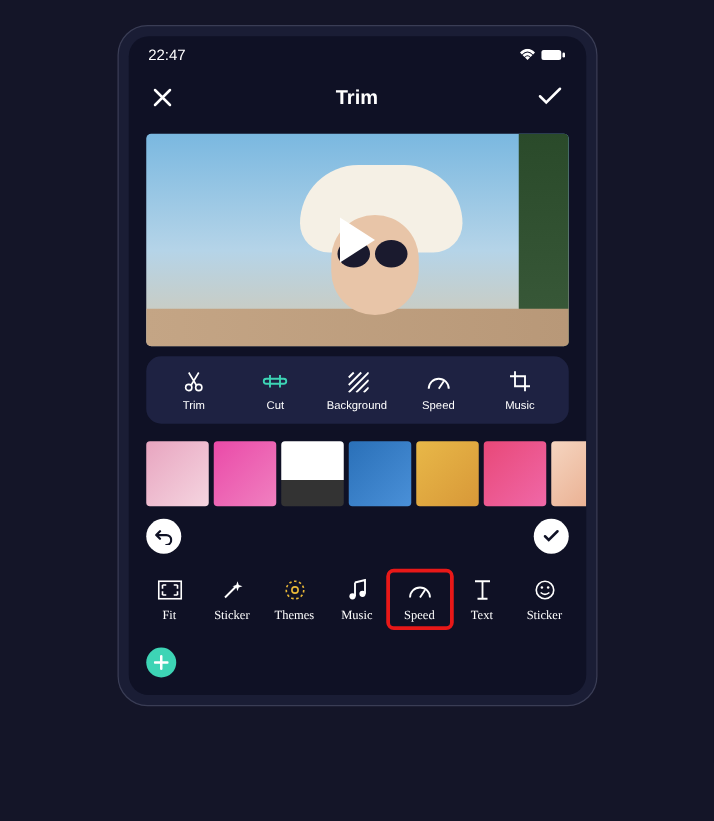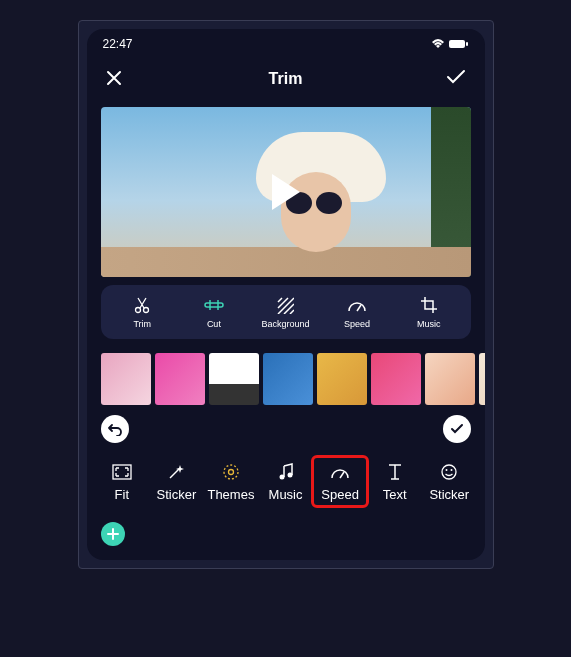--- a/index.html
+++ b/index.html
@@ -6,23 +6,23 @@
 body {
   background: #141528;
   font-family: -apple-system, Helvetica, Arial, sans-serif;
   display: flex;
   justify-content: center;
   align-items: flex-start;
   min-height: 657px;
   padding: 20px 0;
 }
 .tablet-frame {
-  width: 416px;
+  width: 384px;
   background: #1a1d35;
-  border-radius: 4px;
+  border-radius: 24px;
   padding: 8px;
   border: 1px solid #3a3d55;
 }
 .screen {
   background: #0f1125;
   border-radius: 16px;
   overflow: hidden;
 }
 .status-bar {
   display: flex;
@@ -101,21 +101,21 @@
 .th8 { background: linear-gradient(135deg,#f5e8d8,#e8d0b8); }
 .circle-row { display:flex; justify-content:space-between; padding: 4px 14px 8px; }
 .circ-btn { width: 28px; height: 28px; background:#fff; border-radius:50%; display:flex; align-items:center; justify-content:center; cursor:pointer; color:#0f1125; }
 .bottom-tools {
   display: flex;
   justify-content: space-around;
   padding: 6px 8px 10px;
 }
 .bt-item { text-align:center; color:#fff; cursor:pointer; flex:1; padding:4px 2px; border-radius:4px; position:relative; }
 .bt-item .ic { height:22px; display:flex; justify-content:center; align-items:center; margin-bottom:4px; }
-.bt-item .lbl { font-size:13px; }
+.bt-item .lbl { font-size:10px;font-family:Liberation Serif, serif; }
 .bt-item.themes .ic svg { color:#e8b838; }
 .bt-item.selected { outline: 3px solid #e81818; outline-offset: -1px; }
 .timeline-row { display:flex; align-items:center; padding: 6px 14px 14px; gap: 10px; }
 .add-btn { width: 24px; height:24px; background:#3dd4b5; border-radius:50%; display:flex; align-items:center; justify-content:center; cursor:pointer; color:#fff; font-weight:bold; }
 .tl-block { flex:1; }
 .tl-strip { display:flex; height:28px; border-radius:3px; overflow:hidden; margin-bottom:3px; }
 .tl-frame { flex:1; background: linear-gradient(180deg,#7ab8e0 0%,#d4c8b0 100%); position:relative; }
 .tl-frame::after { content:""; position:absolute; right:20%; top:15%; width:50%; height:60%; background:#e8c5a8; border-radius:40%; }
 .tl-frame::before { content:""; position:absolute; right:15%; top:5%; width:60%; height:40%; background:#f5f0e5; border-radius:50% 50% 20% 20%; }
 .tl-time { font-size:9px; color:#aaa; }

